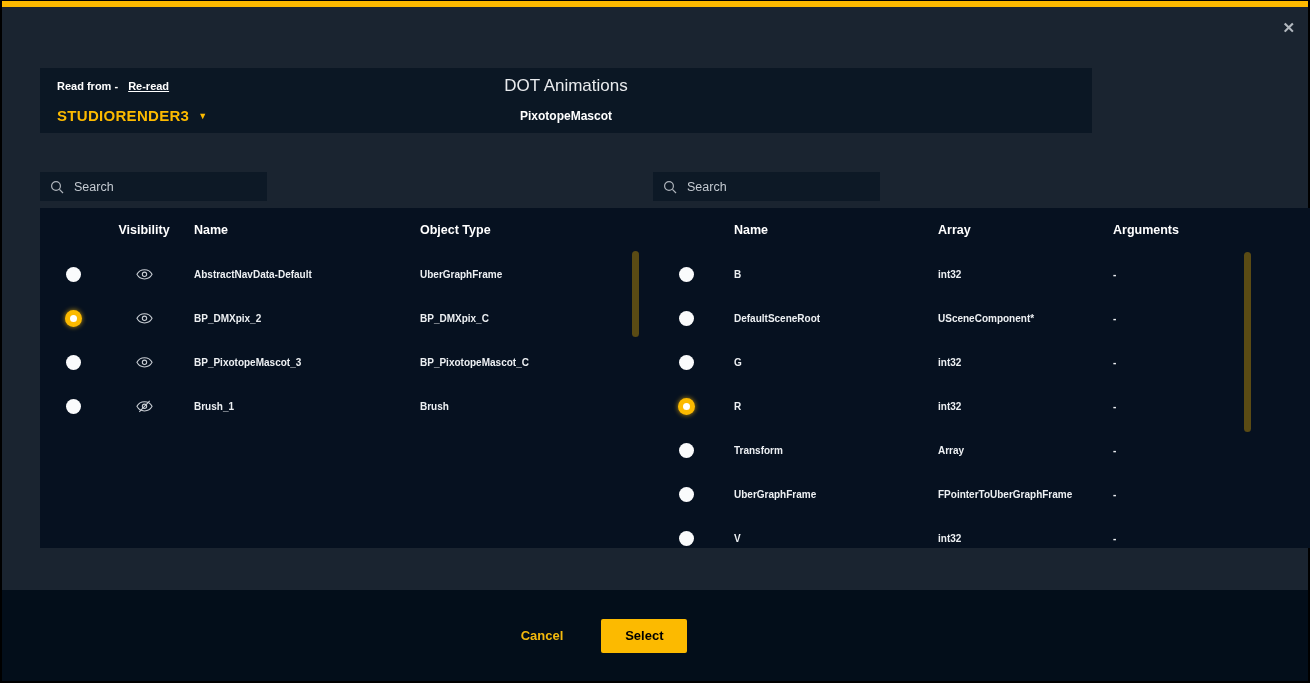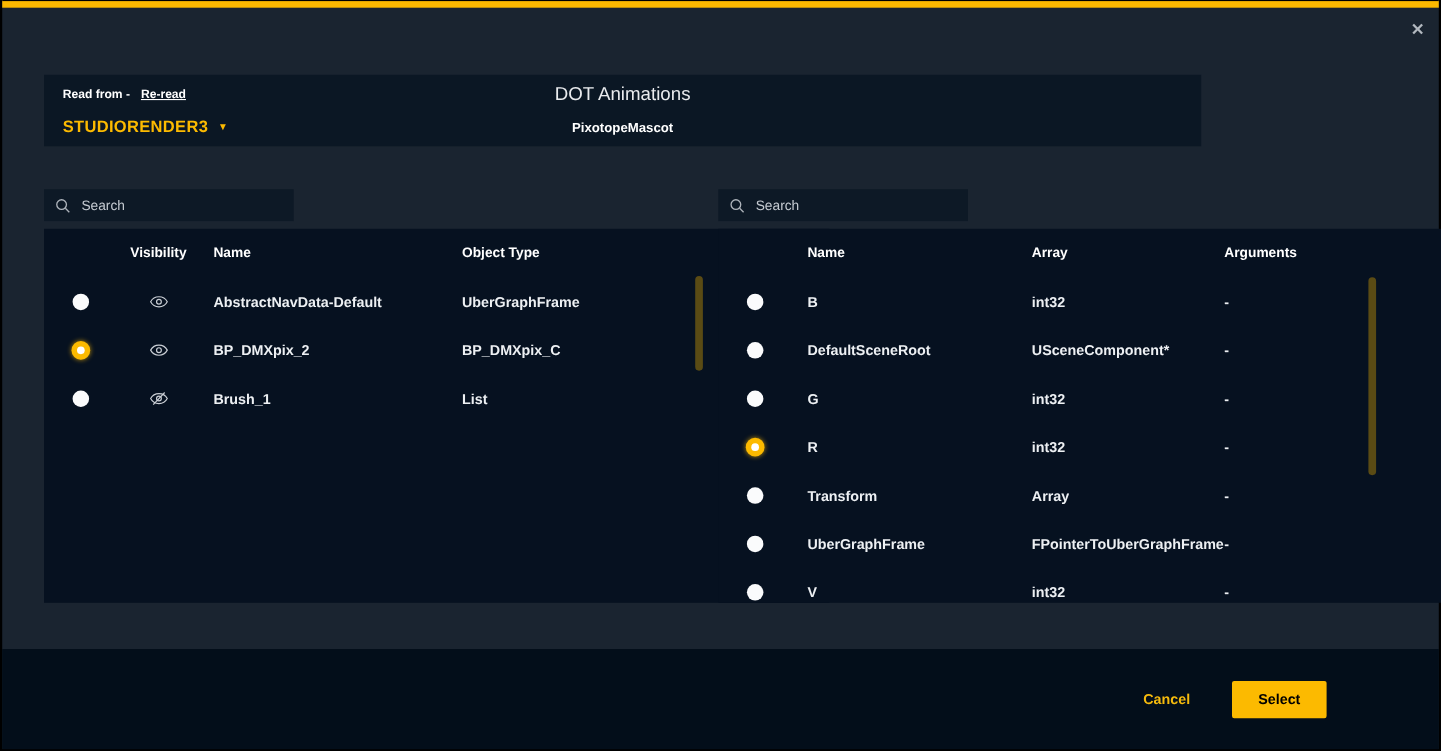--- a/index.html
+++ b/index.html
@@ -39,41 +39,41 @@
   .search input::placeholder { color:#C4CAD1; opacity:1; }
 
   
   .table { position:absolute; top:208px; width:714px; height:340px; background:#061120; overflow:hidden; }
   .table.objects { left:38px; }
   .table.props { left:651px; }
   .thead, .trow { display:grid; height:44px; align-items:center; }
   .objects .thead, .objects .trow { grid-template-columns:66px 76px 238px 1fr; }
   .props .thead, .props .trow { grid-template-columns:66px 219px 175px 1fr; }
   .thead .cell { color:#FFFFFF; font-size:12.5px; font-weight:bold; }
-  .trow .cell { color:#EDF0F3; font-size:13px; font-weight:600; }
+  .trow .cell { color:#EDF0F3; font-size:10px; font-weight:600; }
   .cell.radio-cell { display:flex; justify-content:center; }
   .cell.vis-cell { display:flex; justify-content:center; }
   .objects .name-cell { padding-left:12px; }
   .props .name-cell { padding-left:15px; }
   .trow { cursor:pointer; }
 
   .radio { width:15px; height:15px; border-radius:50%; background:#FAFBFC; display:inline-flex;
     align-items:center; justify-content:center; }
   .radio.selected { width:17px; height:17px; background:#FCBA00; box-shadow:0 0 5px rgba(252,186,0,.75); }
   .radio-dot { width:7px; height:7px; border-radius:50%; background:#FFFFFF; }
 
   .eye { color:#C9CED4; display:inline-flex; }
 
   .scroll-thumb { position:absolute; width:7px; border-radius:4px; background:#5A4B14; }
   .objects .scroll-thumb { left:592px; top:43px; height:86px; }
   .props .scroll-thumb { left:591px; top:44px; height:180px; }
 
   
   .footer { position:absolute; left:0; right:0; bottom:0; height:91px; background:#030E1A;
-    display:flex; align-items:center; justify-content:flex-end; gap:38px; padding-right:102px; }
+    display:flex; align-items:center; justify-content:center; gap:38px; padding-right:102px; }
   .cancel-btn { background:none; border:none; color:#F5BA0D; font-size:13px; font-weight:bold; cursor:pointer;
     font-family:"Liberation Sans", sans-serif; }
   .select-btn { width:86px; height:34px; background:#FCBA00; border:none; border-radius:2px; color:#000000;
     font-size:13px; font-weight:bold; cursor:pointer; font-family:"Liberation Sans", sans-serif; }
 </style>
 </head>
 <body>
 
 <div class="stage">
   <div class="topbar"></div>
@@ -150,26 +150,41 @@
         </div>
         <div class="trow">
           <div class="cell radio-cell">
             <span class="radio"></span>
           </div>
           <div class="cell vis-cell">
             <span class="eye">
               <svg width="17" height="13" viewBox="0 0 18 13">
                 <path d="M9 1.5C5.2 1.5 2.2 4 1 6.3c1.2 2.3 4.2 4.9 8 4.9s6.8-2.6 8-4.9C15.8 4 12.8 1.5 9 1.5Z" fill="none" stroke="currentColor" stroke-width="1.15"></path>
                 <circle cx="9" cy="6.3" r="2.3" fill="none" stroke="currentColor" stroke-width="1.15"></circle>
+              </svg>
+            </span>
+          </div>
+          <div class="cell name-cell">BP_PixotopeMascot_3</div>
+          <div class="cell type-cell">BP_PixotopeMascot_C</div>
+        </div>
+        <div class="trow">
+          <div class="cell radio-cell">
+            <span class="radio"></span>
+          </div>
+          <div class="cell vis-cell">
+            <span class="eye">
+              <svg width="17" height="13" viewBox="0 0 18 13">
+                <path d="M9 1.5C5.2 1.5 2.2 4 1 6.3c1.2 2.3 4.2 4.9 8 4.9s6.8-2.6 8-4.9C15.8 4 12.8 1.5 9 1.5Z" fill="none" stroke="currentColor" stroke-width="1.15"></path>
+                <circle cx="9" cy="6.3" r="2.3" fill="none" stroke="currentColor" stroke-width="1.15"></circle>
                 <line x1="3.5" y1="12.2" x2="14.5" y2="0.5" stroke="currentColor" stroke-width="1.15"></line>
               </svg>
             </span>
           </div>
           <div class="cell name-cell">Brush_1</div>
-          <div class="cell type-cell">List</div>
+          <div class="cell type-cell">Brush</div>
         </div>
       </div>
     <div class="scroll-thumb"></div>
   </div>
 
   <div class="table props">
     <div class="thead">
       <div class="cell radio-cell"></div>
       <div class="cell name-cell">Name</div>
       <div class="cell type-cell">Array</div>

